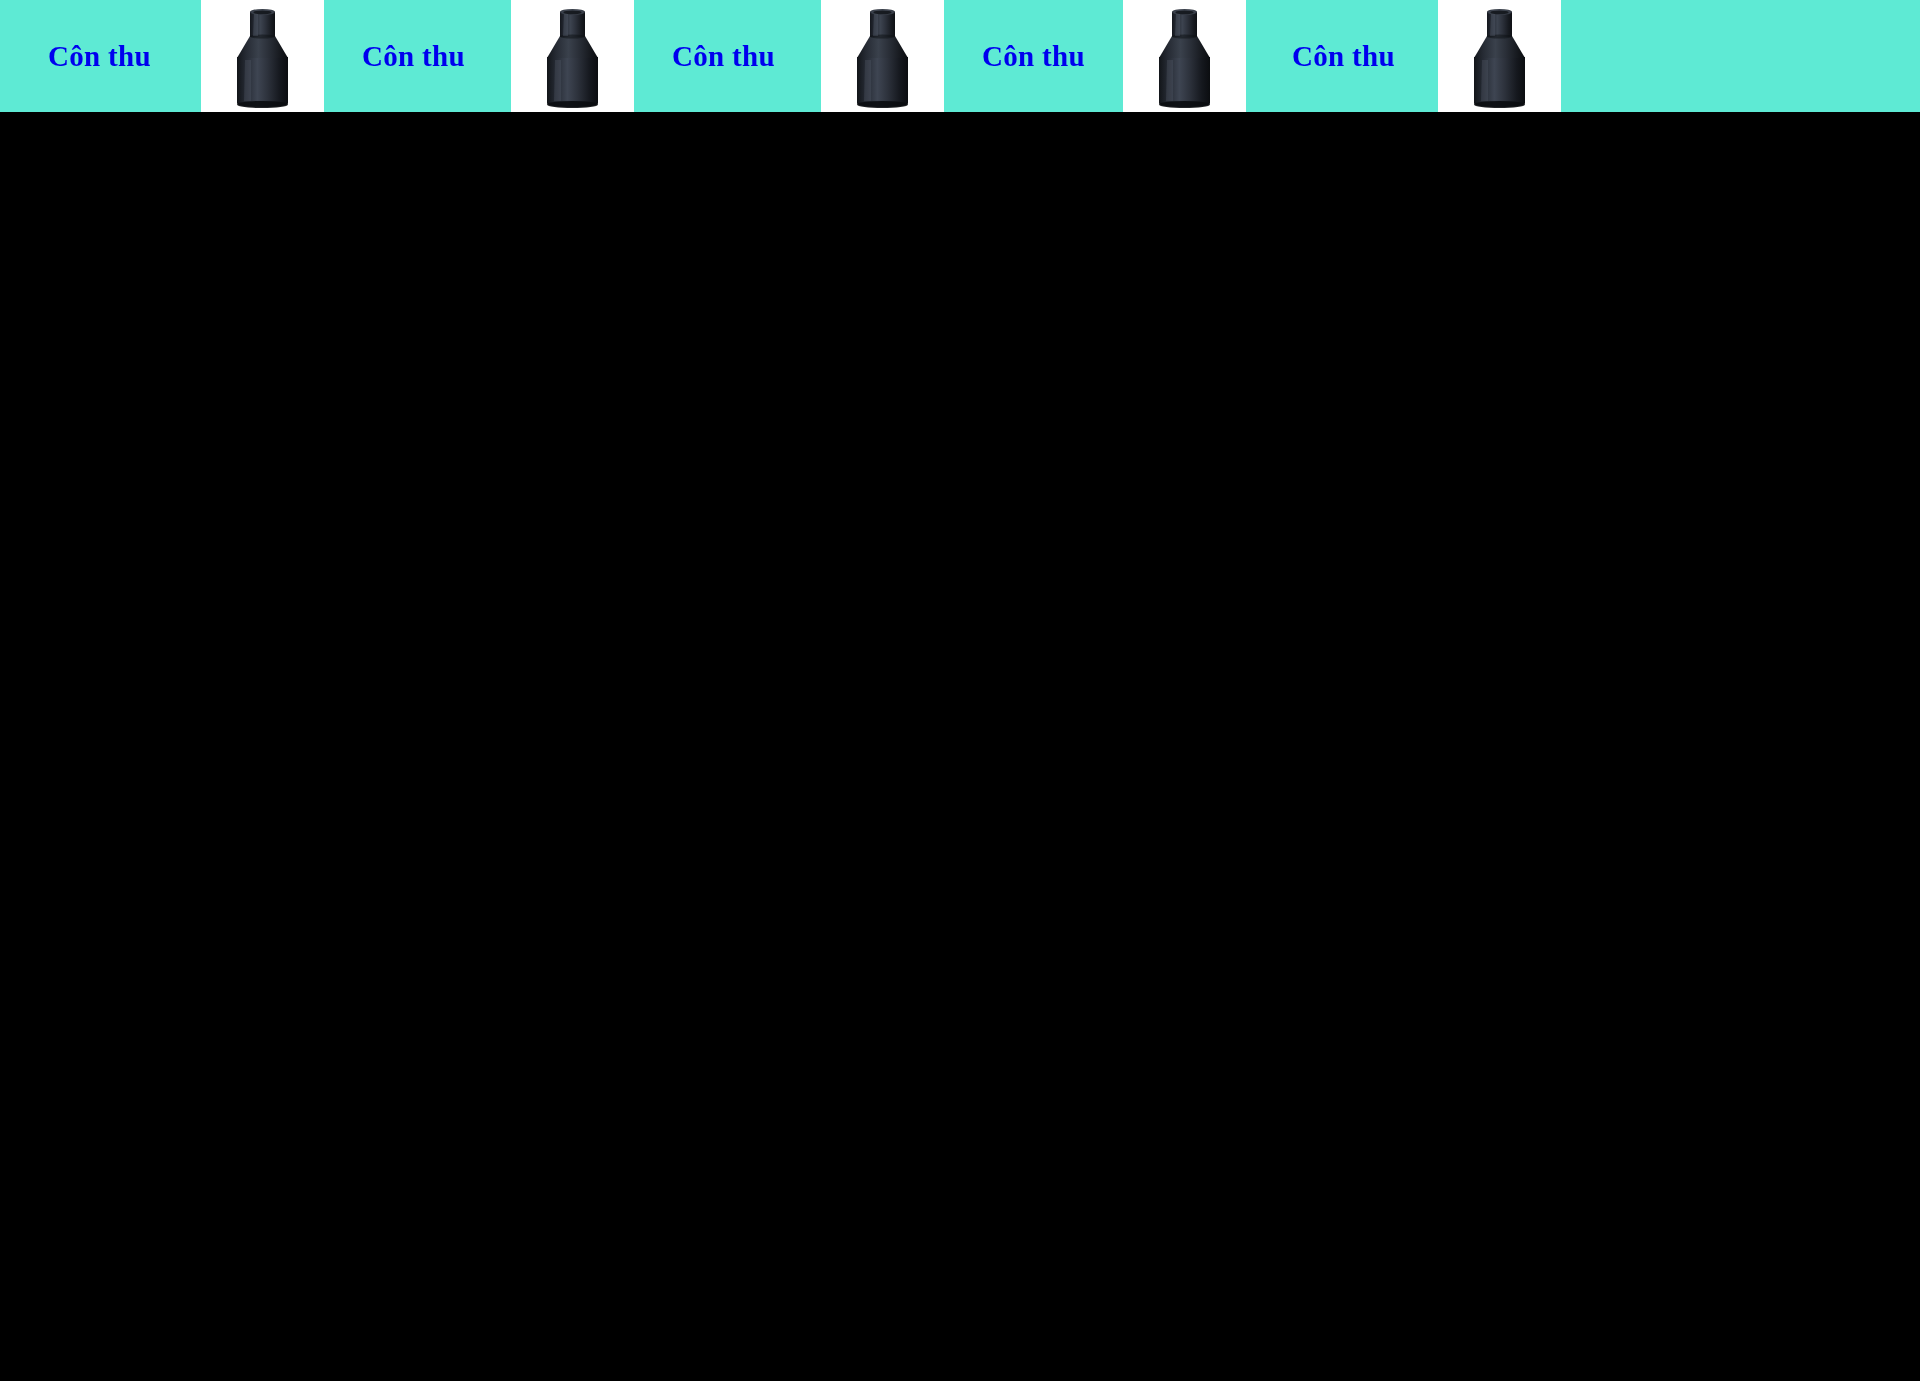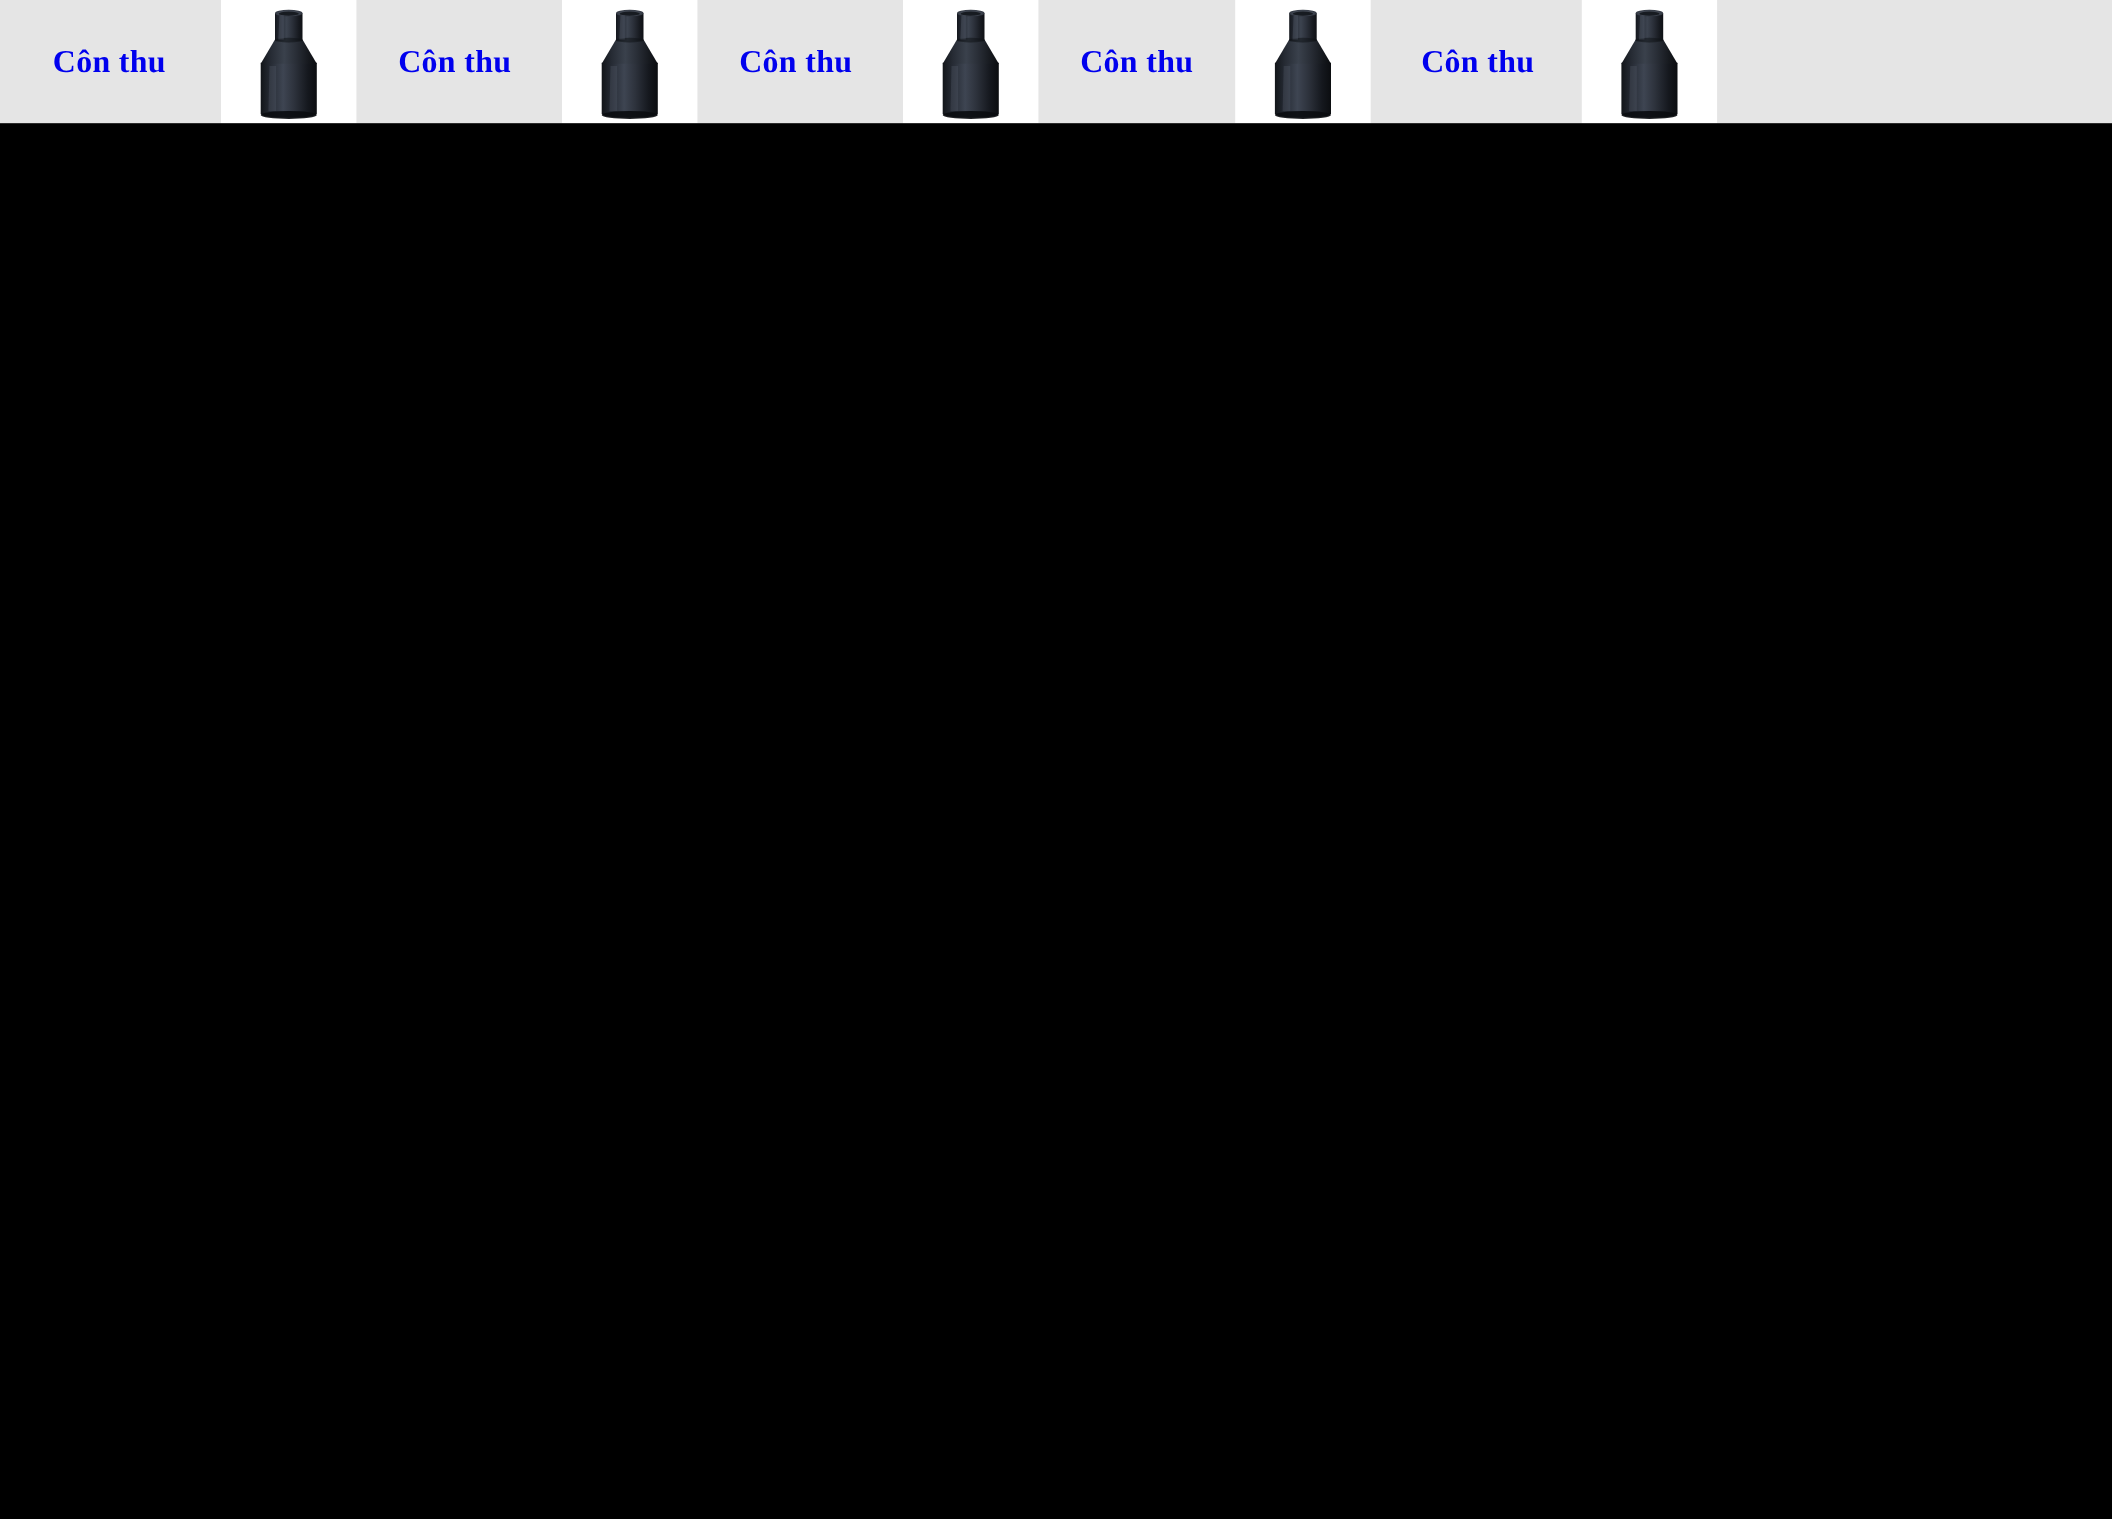--- a/index.html
+++ b/index.html
@@ -75,21 +75,21 @@
     left: 0;
     top: 112px;
     width: 1920px;
     height: 1269px;
     background: #000000;
   }
 </style>
 </head>
 <body style="background: rgb(0, 0, 0);">
 
-<div id="page" style="background: #e5e5e5;">
+<div id="page" style="background: #5eead4;">
 
   <div id="product-row">
   <div class="product-item" style="left: 0px; width: 1920px;">
     <a class="product-label" href="#" style="left: 48px; color: rgb(0, 0, 238);">Côn thu</a>
     <div class="product-thumb" style="left: 201px; background: rgb(255, 255, 255);">
       <svg class="fitting-svg" viewBox="0 0 123 112" preserveAspectRatio="xMidYMid meet">
         <defs>
           <linearGradient id="gNeck" x1="0" y1="0" x2="1" y2="0">
             <stop offset="0%" stop-color="#14171d"></stop>
             <stop offset="18%" stop-color="#262b35"></stop>

